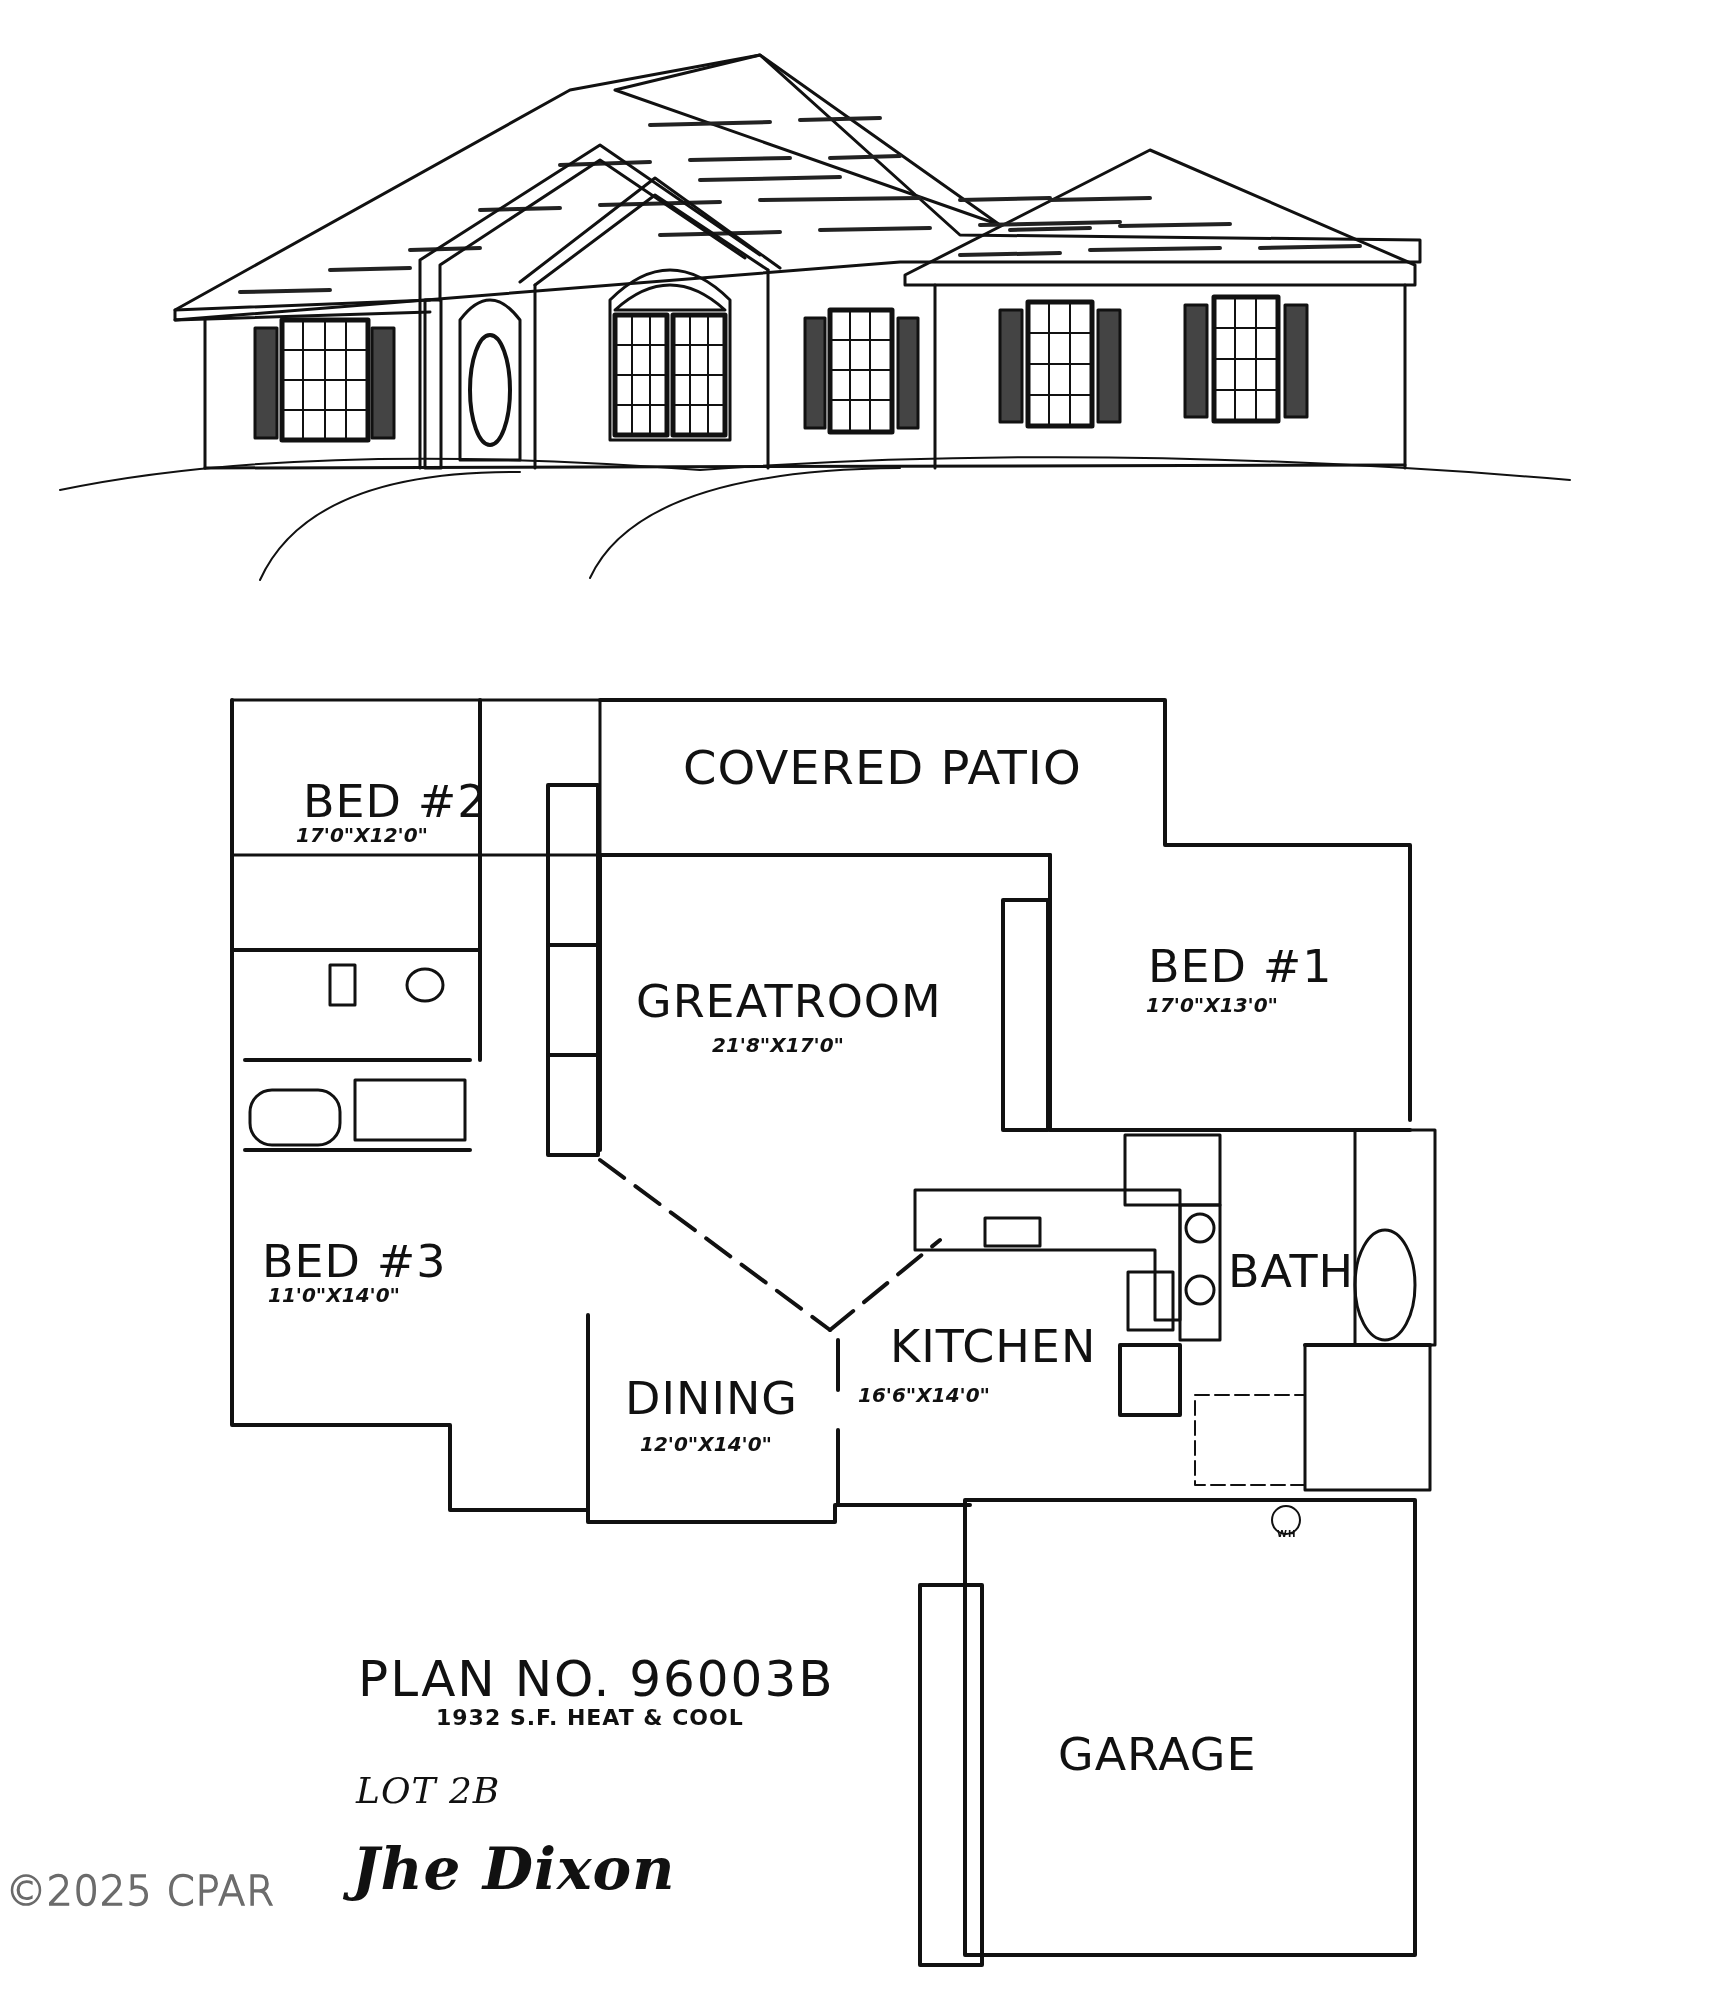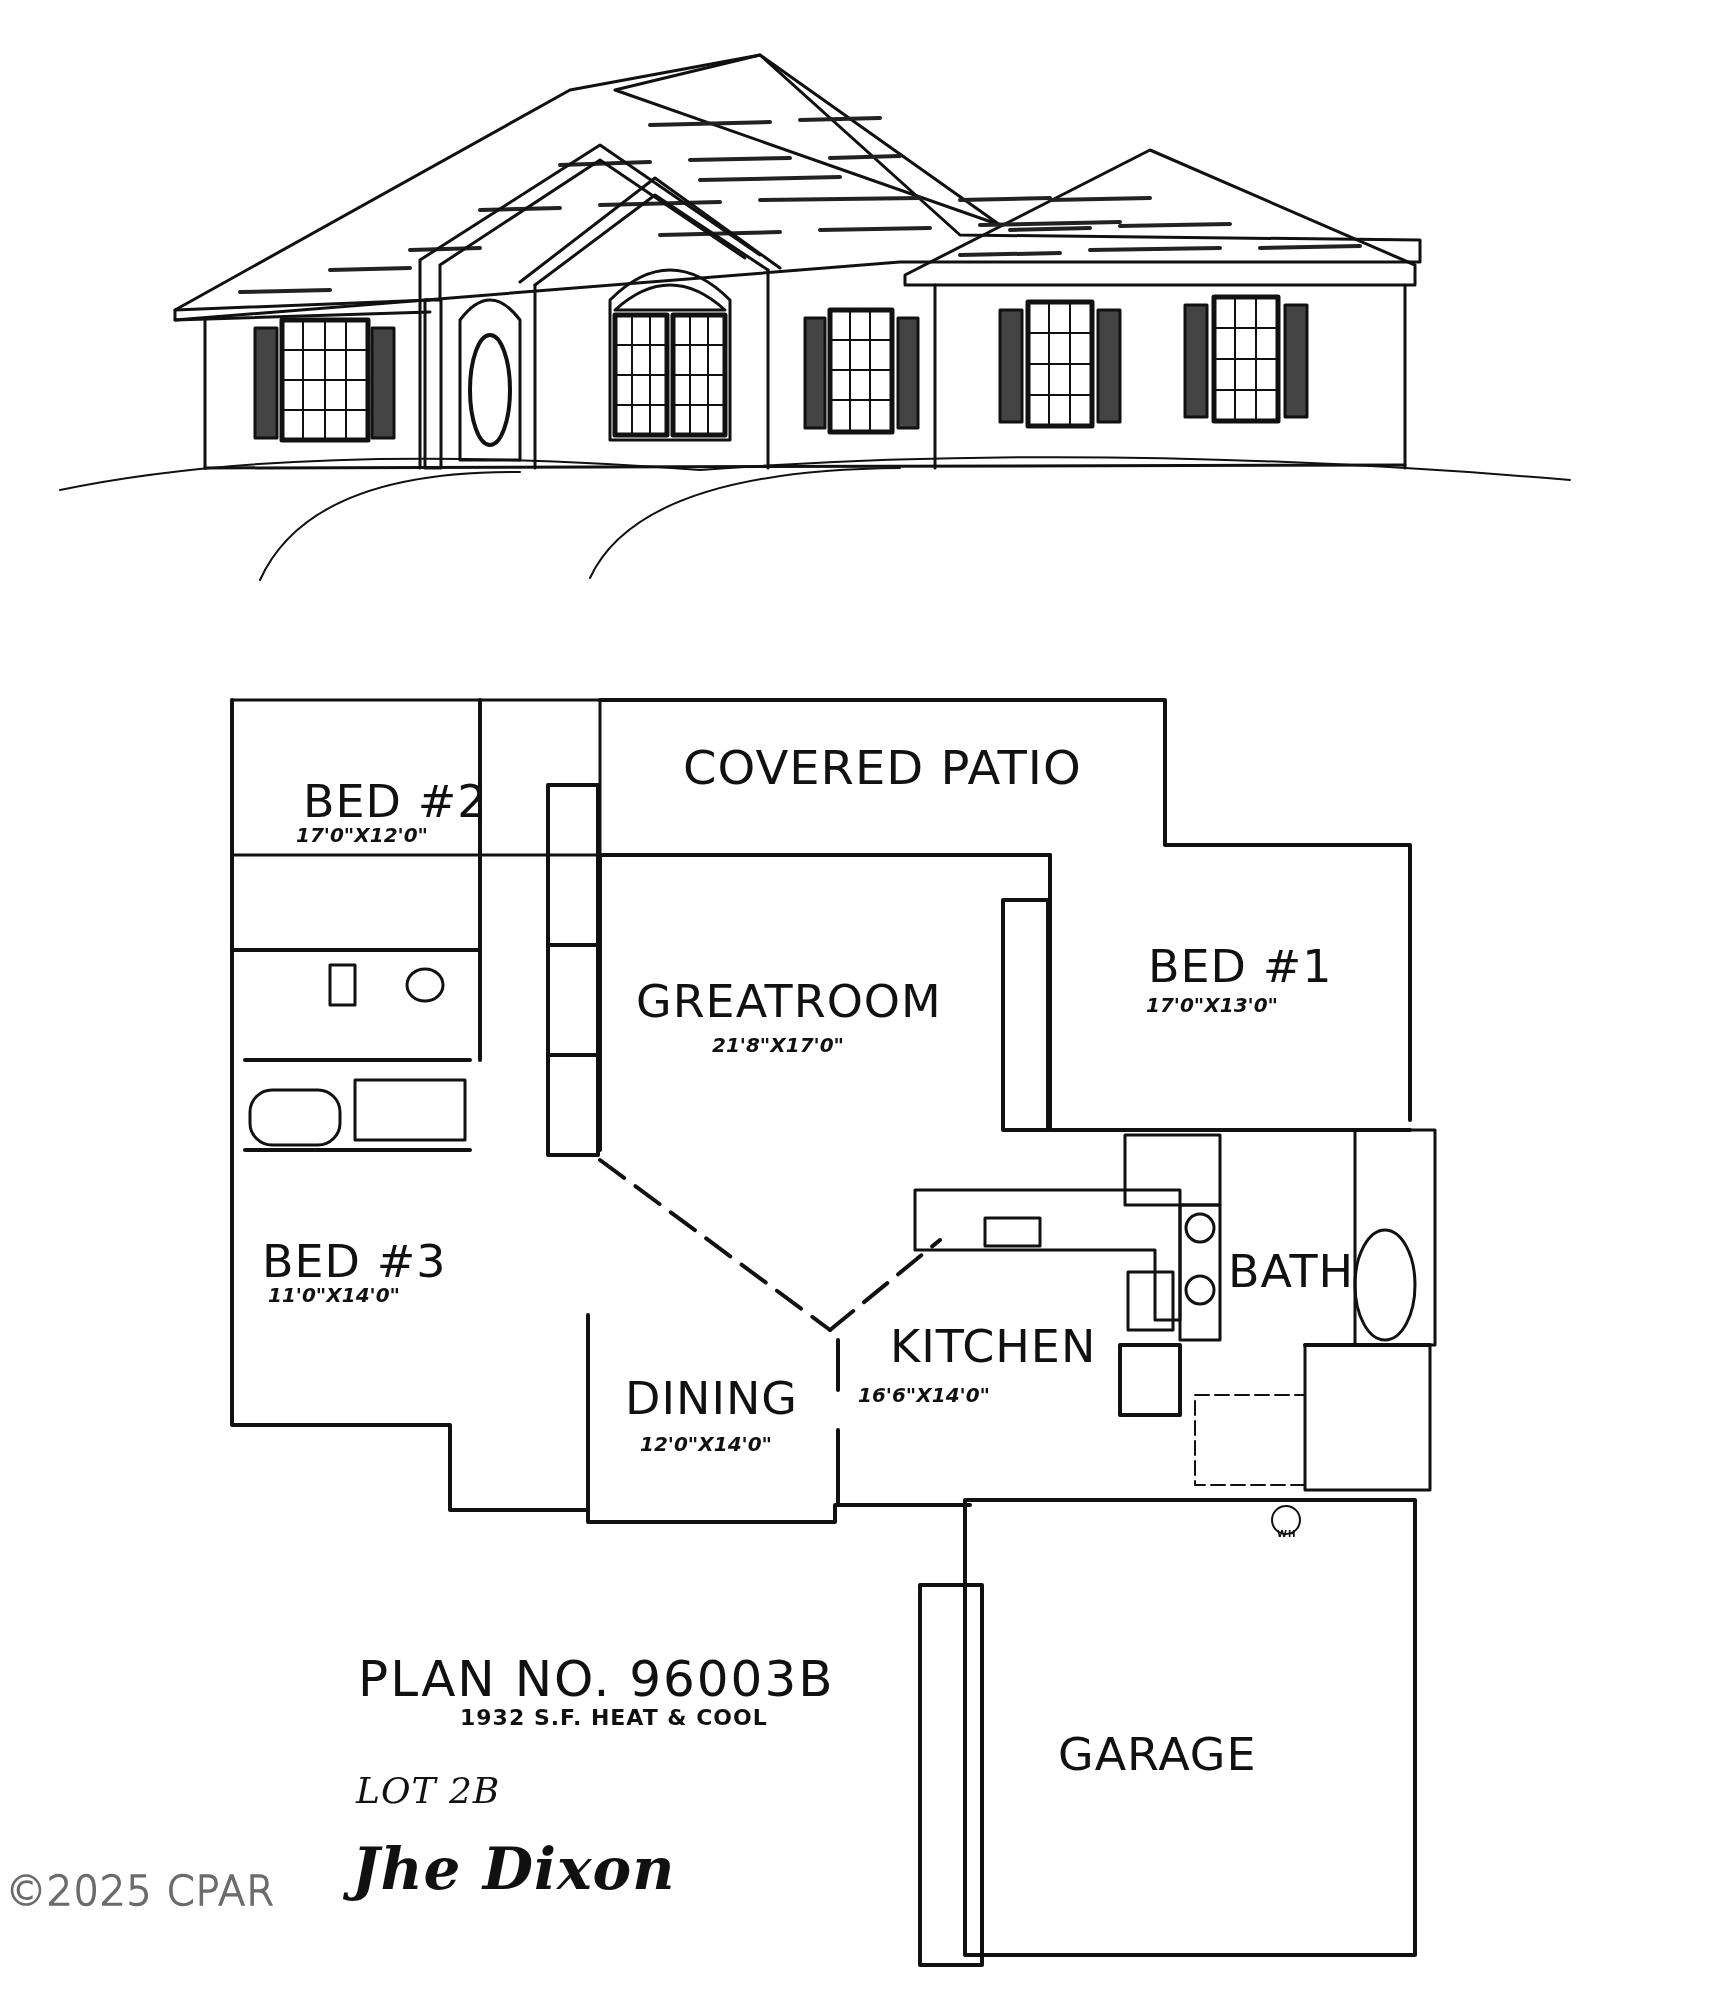--- a/index.html
+++ b/index.html
@@ -231,17 +231,17 @@
 <div class="lbl dim" style="left:858px;top:1383px;">16'6"X14'0"</div>
 
 <div class="lbl room" style="left:625px;top:1372px;">DINING</div>
 <div class="lbl dim" style="left:640px;top:1432px;">12'0"X14'0"</div>
 
 <div class="lbl room" style="left:1058px;top:1728px;">GARAGE</div>
 
 <div class="lbl" style="left:1277px;top:1512px;font-size:9px;font-weight:700;margin-top:17px;">WH</div>
 
 <div class="lbl plan-title" style="left:358px;top:1650px;">PLAN NO. 96003B</div>
-<div class="lbl plan-sub" style="left:460px;top:1705px;">1932 S.F. HEAT &amp; COOL</div>
+<div class="lbl plan-sub" style="left:436px;top:1705px;">1932 S.F. HEAT &amp; COOL</div>
 <div class="lbl lot" style="left:356px;top:1770px;">LOT 2B</div>
 <div class="lbl sig" style="left:352px;top:1835px;">Jhe Dixon</div>
 
 <div class="lbl copyright" style="left:6px;top:1868px;">©2025 CPAR</div>
 
 </body></html>

